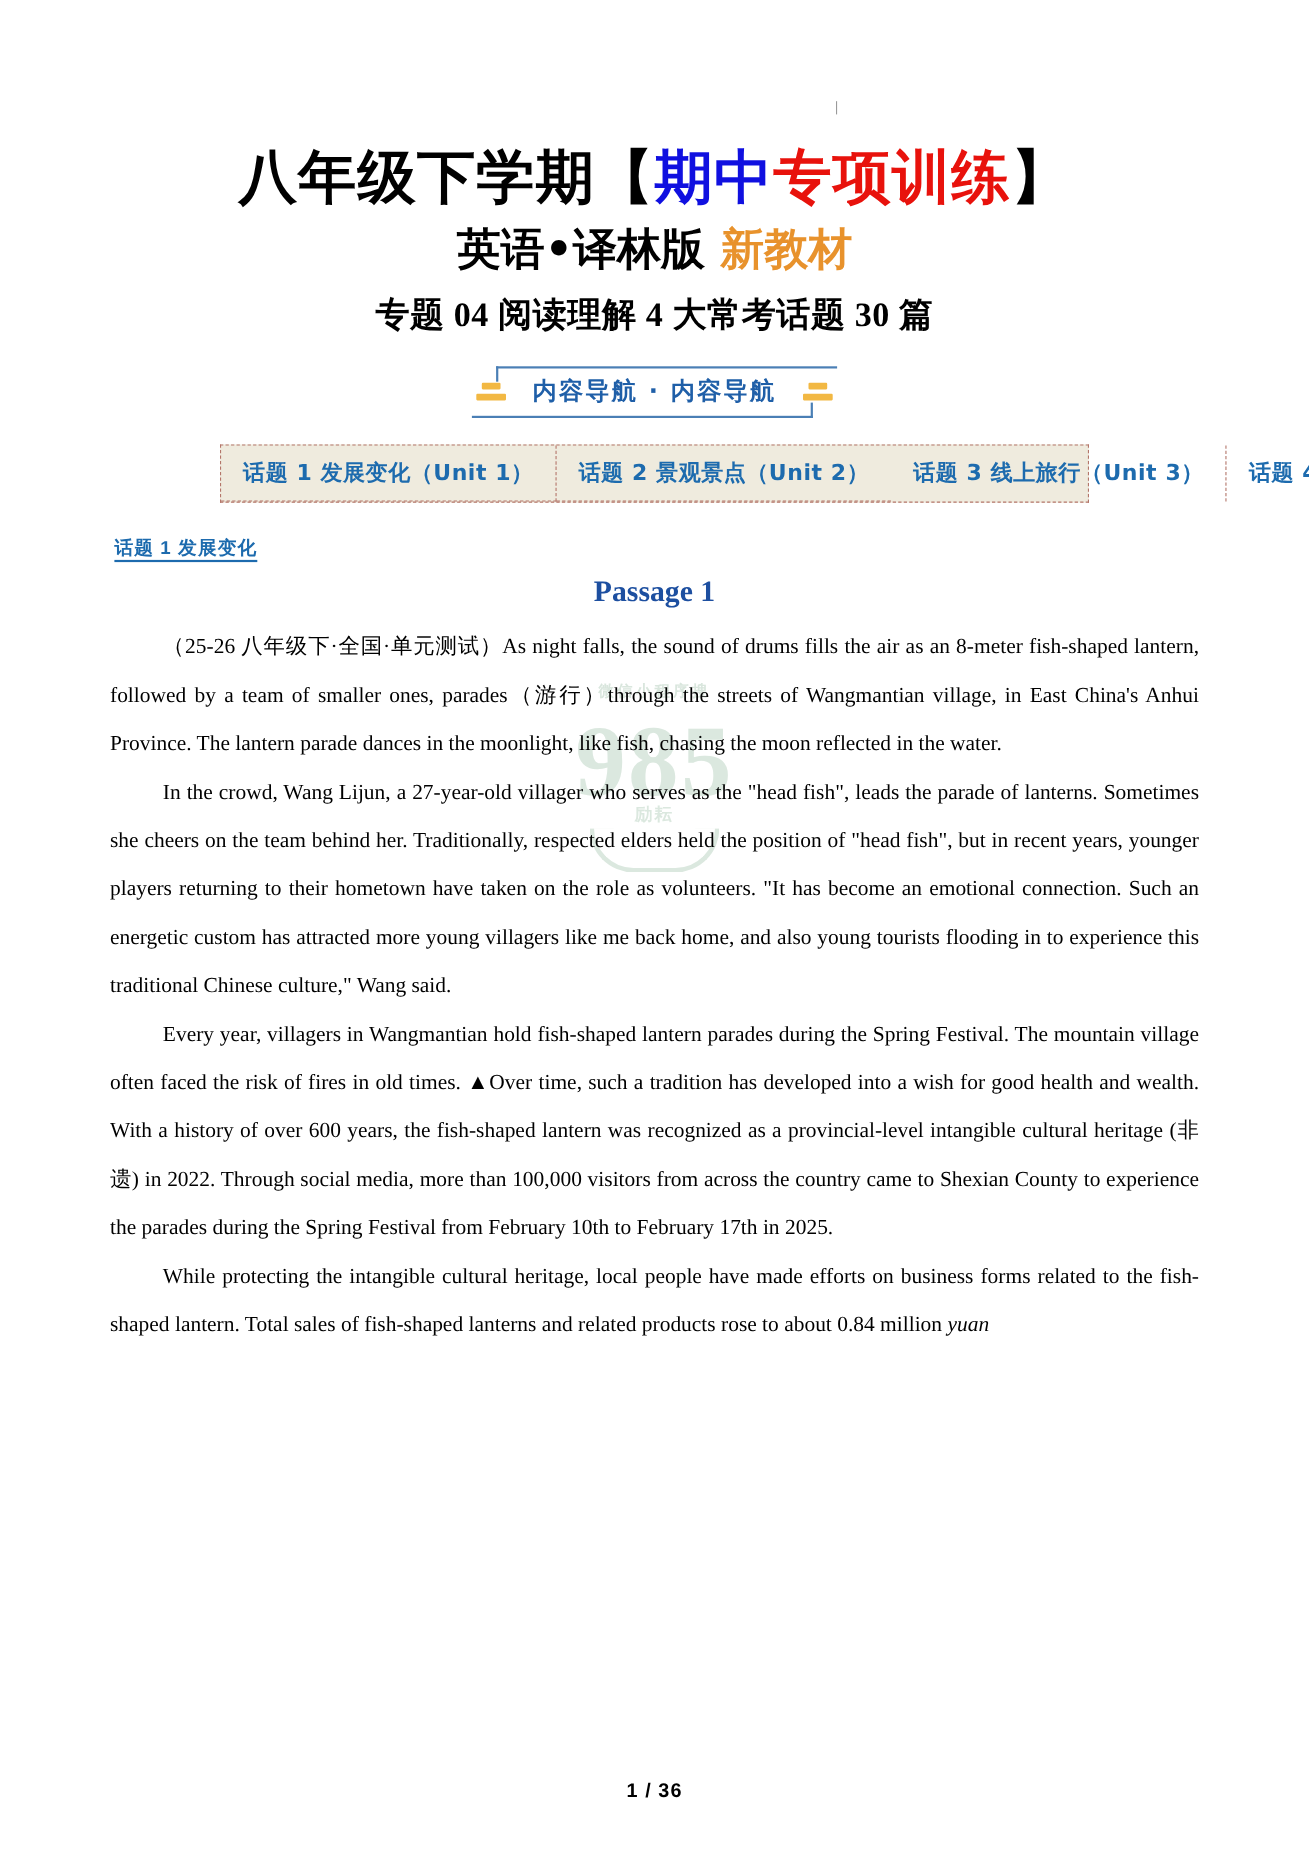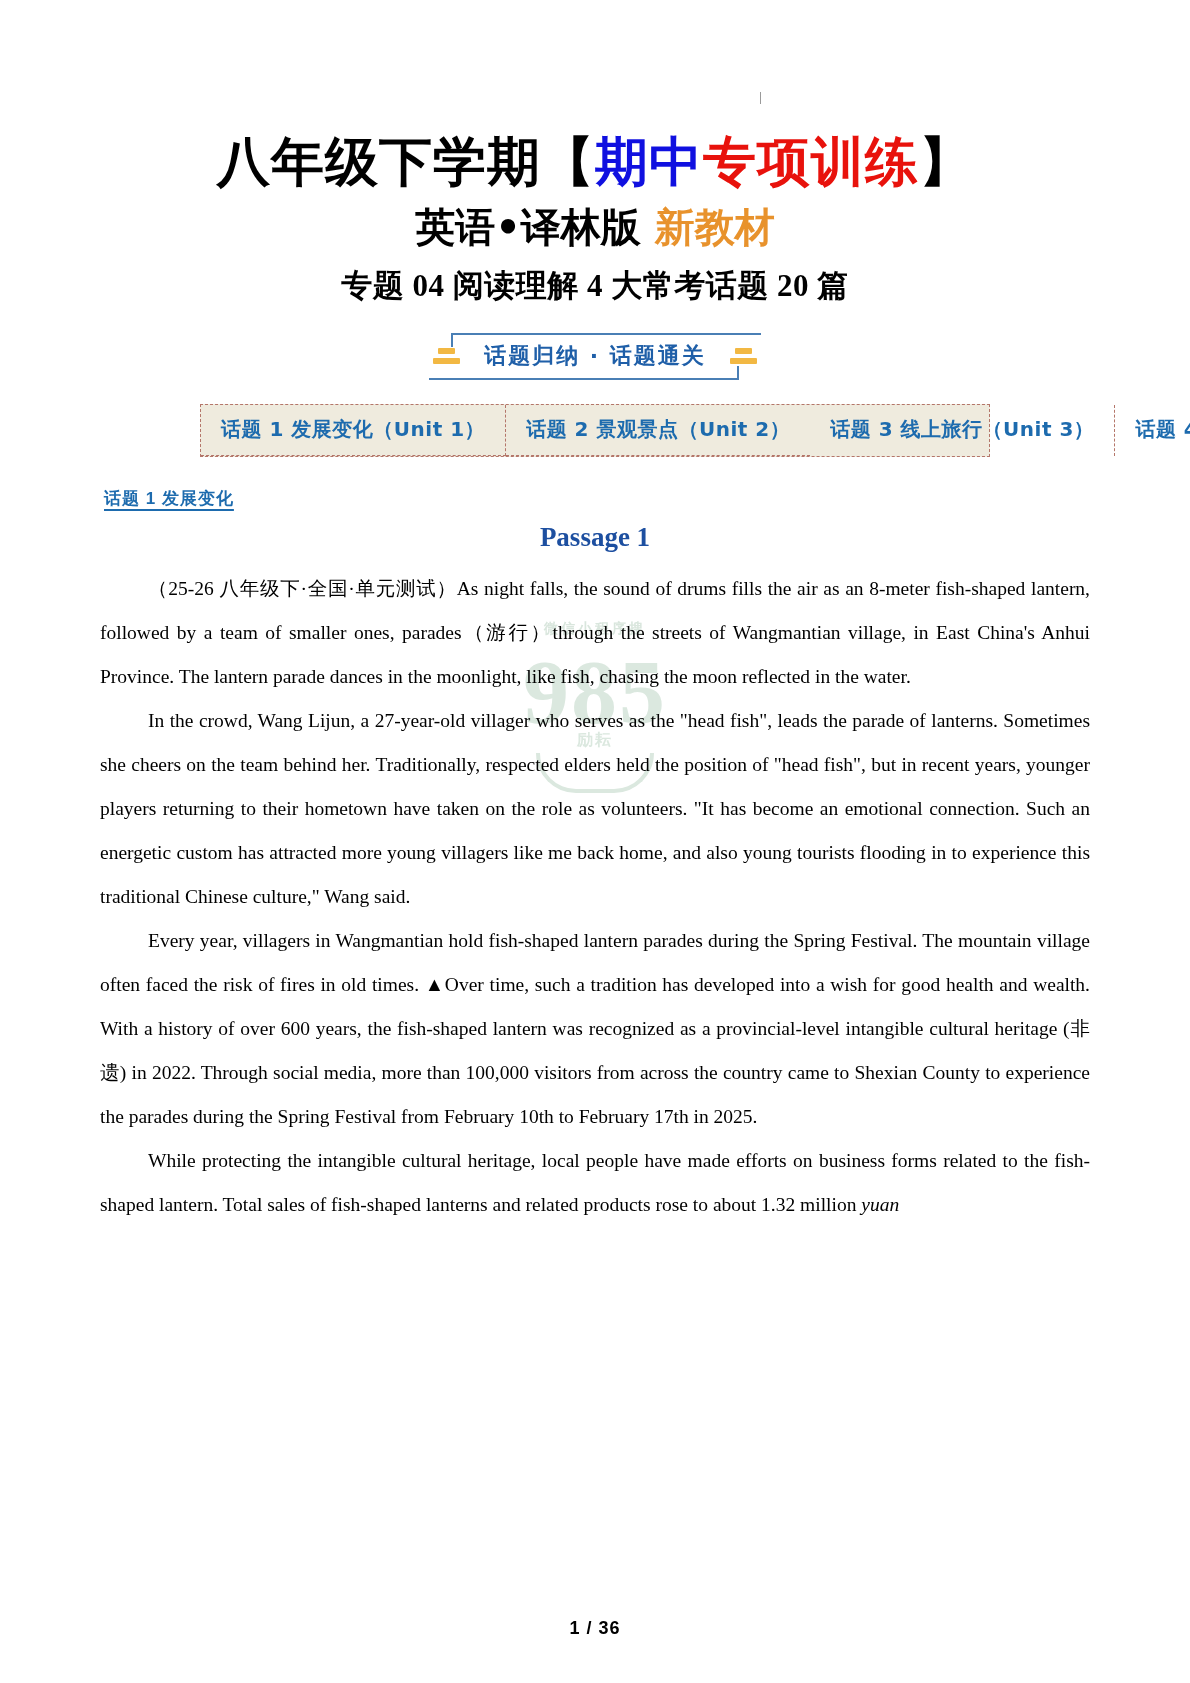--- a/index.html
+++ b/index.html
@@ -267,34 +267,34 @@
   <div class="top-tick"></div>
 
   <div class="title-block">
     <div class="title-line1">
       <span class="blk">八年级下学期【</span><span class="blue">期中</span><span class="red">专项训练</span><span class="blk">】</span>
     </div>
     <div class="title-line2">
       <span class="blk">英语•译林版</span>
       <span class="orange">新教材</span>
     </div>
-    <div class="title-line3">专题 04  阅读理解 4 大常考话题 20 篇</div>
+    <div class="title-line3">专题 04  阅读理解 4 大常考话题 30 篇</div>
   </div>
 
   <div class="banner-wrap">
     <div class="banner">
       <span class="rule-top"></span>
       <span class="rule-left"></span>
       <span class="rule-bottom"></span>
       <span class="rule-right"></span>
       <span class="bar-group">
           <i class="short"></i>
           <i class="long"></i>
         </span>
-      <span class="banner-text">话题归纳 · 话题通关</span>
+      <span class="banner-text">内容导航 · 内容导航</span>
       <span class="bar-group">
           <i class="short"></i>
           <i class="long"></i>
         </span>
     </div>
   </div>
 
   <div class="topic-grid">
     <div class="topic-cell">
       <span class="topic-text">话题 1  发展变化（Unit 1）</span>
@@ -321,18 +321,18 @@
     <div class="wm-sub">励耘</div>
     <div class="wm-ring"></div>
   </div>
 
   <div class="passage-title">Passage 1</div>
 
   <div class="body-text">
     <p class="indent"><span>（25-26 八年级下·全国·单元测试）</span><span>As night falls, the sound of drums fills the air as an 8-meter fish-shaped lantern, followed by a team of smaller ones, parades（游行）through the streets of Wangmantian village, in East China's Anhui Province. The lantern parade dances in the moonlight, like fish, chasing the moon reflected in the water.</span></p>
     <p class="indent">In the crowd, Wang Lijun, a 27-year-old villager who serves as the "head fish", leads the parade of lanterns. Sometimes she cheers on the team behind her. Traditionally, respected elders held the position of "head fish", but in recent years, younger players returning to their hometown have taken on the role as volunteers. "It has become an emotional connection. Such an energetic custom has attracted more young villagers like me back home, and also young tourists flooding in to experience this traditional Chinese culture," Wang said.</p>
     <p class="indent">Every year, villagers in Wangmantian hold fish-shaped lantern parades during the Spring Festival. The mountain village often faced the risk of fires in old times. ▲Over time, such a tradition has developed into a wish for good health and wealth. With a history of over 600 years, the fish-shaped lantern was recognized as a provincial-level intangible cultural heritage (非遗) in 2022. Through social media, more than 100,000 visitors from across the country came to Shexian County to experience the parades during the Spring Festival from February 10th to February 17th in 2025.</p>
-    <p class="indent"><span>While protecting the intangible cultural heritage, local people have made efforts on business forms related to the fish-shaped lantern. Total sales of fish-shaped lanterns and related products rose to about 1.32 million </span><i>yuan</i></p>
+    <p class="indent"><span>While protecting the intangible cultural heritage, local people have made efforts on business forms related to the fish-shaped lantern. Total sales of fish-shaped lanterns and related products rose to about 0.84 million </span><i>yuan</i></p>
   </div>
 
   <div class="footer">1 / 36</div>
 
 </div>
 
 </body></html>

